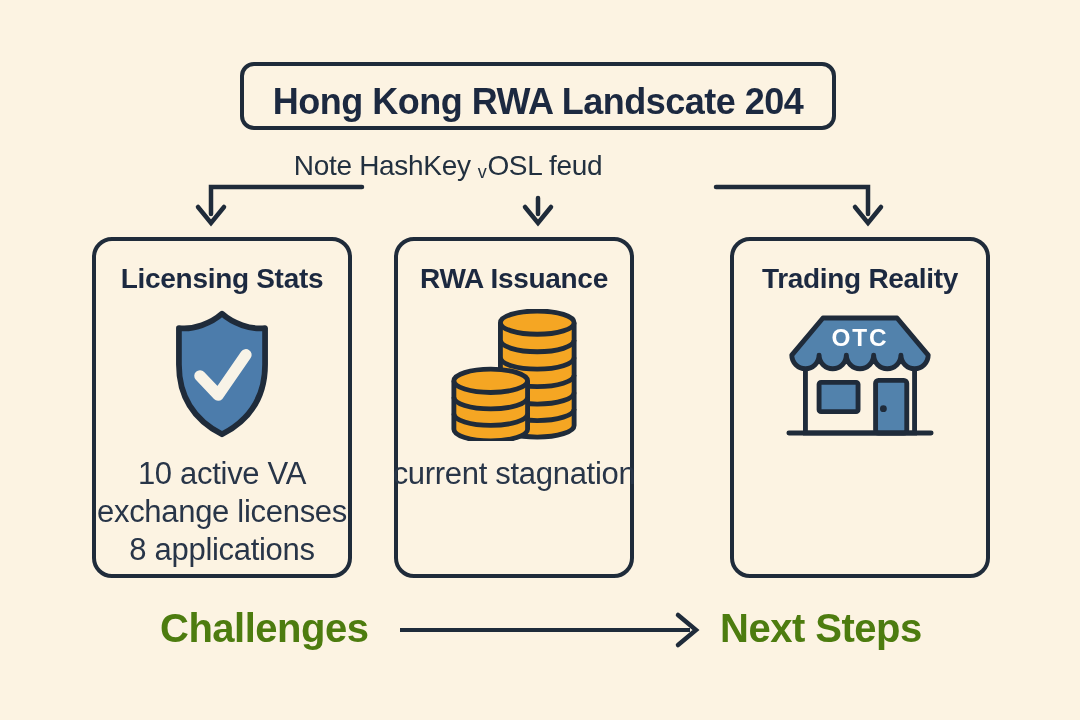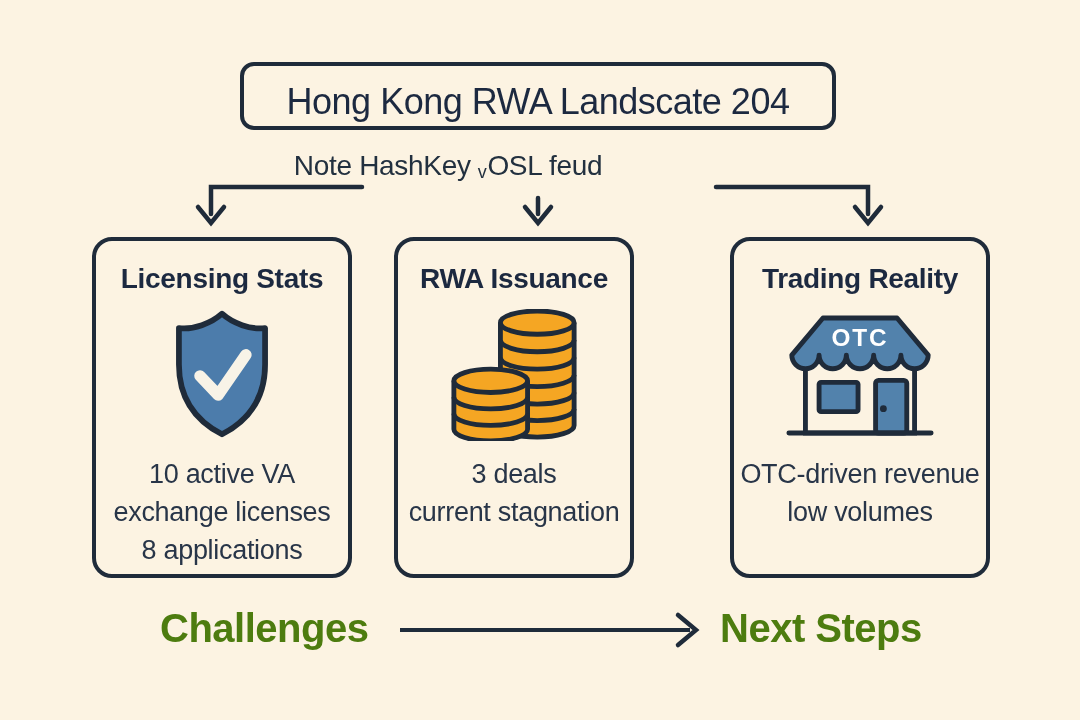--- a/index.html
+++ b/index.html
@@ -19,21 +19,21 @@
   
   .title-box {
     position: absolute;
     left: 240px; top: 62px;
     width: 596px; height: 68px;
     border: 4px solid #1f2b3a;
     border-radius: 14px;
     display: flex; align-items: center; justify-content: center;
   }
   .title-box .title-text {
-    font-size: 36px; font-weight: normal; letter-spacing: -0.5px;
+    font-size: 36px; font-weight: bold; letter-spacing: -0.5px;
     color: #1c2940; white-space: nowrap; margin-top: 12px;
   }
   
   .subtitle {
     position: absolute;
     left: 0; top: 150px; width: 896px;
     text-align: center;
     font-size: 28px; color: #22303f;
     letter-spacing: -0.3px;
   }
@@ -67,21 +67,21 @@
   .card-icon {
     margin-top: 12px;
     height: 134px;
     display: flex; align-items: flex-end; justify-content: center;
   }
   .card-body {
     margin-top: 14px;
     text-align: center;
   }
   .card-line {
-    font-size: 27px; line-height: 38px;
+    font-size: 31px; line-height: 38px;
     color: #283548; letter-spacing: -0.3px;
     white-space: nowrap;
   }
   
   .footer-label {
     position: absolute; top: 606px;
     font-size: 40px; font-weight: bold; letter-spacing: -0.5px;
     color: #4d7c0f; white-space: nowrap;
   }
   .footer-left  { left: 160px; }
@@ -150,21 +150,20 @@
 
         <g stroke="#1f2b3a" stroke-width="5">
           <path d="M4 74 L4 124 A38 12 0 0 0 80 124 L80 74" fill="#f5a623"></path>
           <path d="M4 91 A38 12 0 0 0 80 91" fill="none"></path>
           <path d="M4 108 A38 12 0 0 0 80 108" fill="none"></path>
           <ellipse cx="42" cy="74" rx="38" ry="12" fill="#f5a623"></ellipse>
         </g>
       </svg>
     </div>
     <div class="card-body">
-      <div class="card-line">3 deals</div>
       <div class="card-line">current stagnation</div>
     </div>
   </div>
 
   <div class="card card-3">
     <div class="card-title">Trading Reality</div>
     <div class="card-icon">
       <svg width="152" height="129" viewBox="0 0 156 132">
 
         <rect x="22" y="50" width="112" height="74" fill="#fcf3e2" stroke="#1f2b3a" stroke-width="5"></rect>
@@ -173,24 +172,20 @@
 
         <rect x="94" y="70" width="32" height="54" rx="3" fill="#5282ac" stroke="#1f2b3a" stroke-width="5"></rect>
         <circle cx="102" cy="99" r="3.5" fill="#1f2b3a"></circle>
 
         <line x1="5" y1="124" x2="151" y2="124" stroke="#1f2b3a" stroke-width="5" stroke-linecap="round"></line>
 
         <path d="M40 6 L116 6 L148 44 A14 14 0 0 1 120 44 A14 14 0 0 1 92 44 A14 14 0 0 1 64 44 A14 14 0 0 1 36 44 A14 14 0 0 1 8 44 Z" fill="#5282ac" stroke="#1f2b3a" stroke-width="5" stroke-linejoin="round"></path>
         <text x="78" y="35" text-anchor="middle" font-family="Liberation Sans, sans-serif" font-size="25" font-weight="bold" letter-spacing="2" fill="#ffffff">OTC</text>
       </svg>
     </div>
-    <div class="card-body">
-      <div class="card-line">OTC-driven revenue</div>
-      <div class="card-line">low volumes</div>
-    </div>
   </div>
 
   <div class="footer-label footer-left">Challenges</div>
   <svg class="footer-arrow" viewBox="0 0 320 40">
     <line x1="10" y1="20" x2="300" y2="20" stroke="#1f2b3a" stroke-width="4"></line>
     <path d="M288 5 L306 20 L288 35" fill="none" stroke="#1f2b3a" stroke-width="4.5" stroke-linecap="round" stroke-linejoin="miter"></path>
   </svg>
   <div class="footer-label footer-right">Next Steps</div>
 
 </div>

